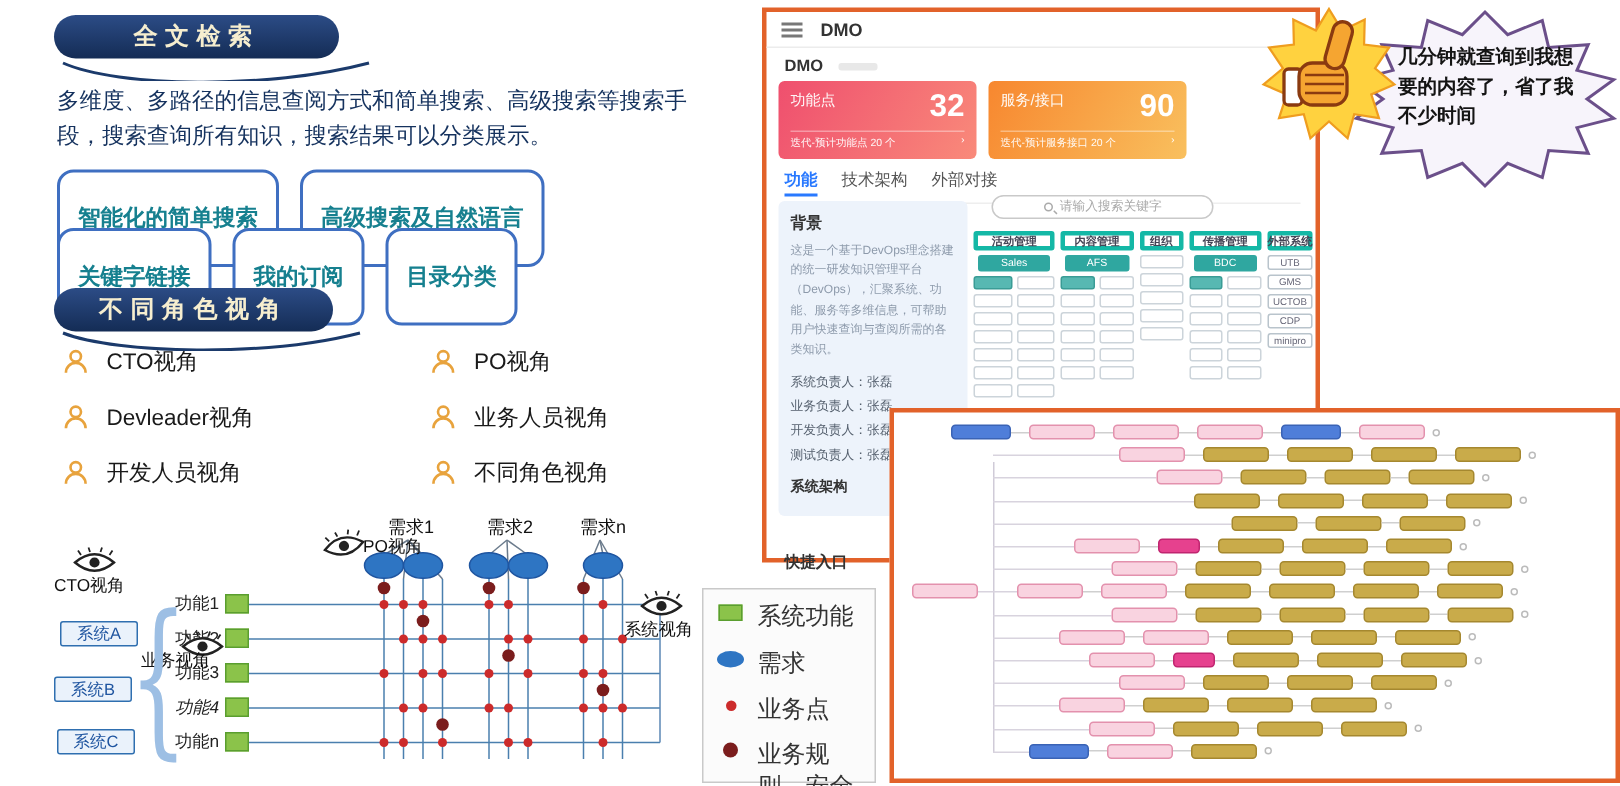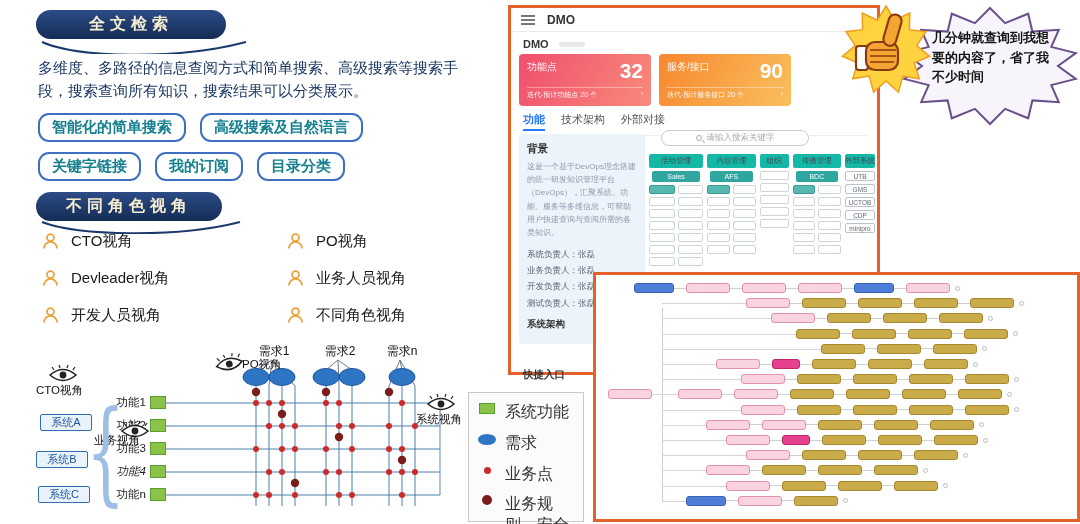--- a/index.html
+++ b/index.html
@@ -12,21 +12,21 @@
           background:linear-gradient(180deg,#2c4c86,#142c55);color:#f6eecf;
           display:flex;align-items:center;justify-content:center;
           font-size:16px;font-weight:bold;letter-spacing:5px}
   #banner1{left:36px;top:10px;width:190px}
   #banner2{left:36px;top:192px;width:186px}
   .swoosh{position:absolute;z-index:1}
   #intro{position:absolute;left:38px;top:56px;width:428px;font-size:15px;color:#15325e;line-height:1.55}
   .chip-row{position:absolute;display:flex;gap:14px}
   #chips-row1{left:38px;top:113px}
   #chips-row2{left:38px;top:152px}
-  .chip{border:2px solid #3f6fc1;border-radius:11px;padding:3px 12px;color:#16808f;
+  .chip{border:2px solid #3f6fc1;border-radius:11px;padding:21px 12px;color:#16808f;
         font-size:15px;background:#fff;font-weight:bold;white-space:nowrap}
   #roles{position:absolute;left:40px;top:228px;display:grid;grid-template-columns:245px auto;row-gap:11px}
   .role{display:flex;align-items:center;gap:10px;height:26px}
   .role-ic{display:flex}
   .role-label{font-size:15px;color:#1a1a1a}
 
   
   #diagram-svg{position:absolute;left:100px;top:346px}
   #fn-layer{position:absolute;left:0;top:0;width:1080px;height:524px;pointer-events:none}
   .fn-label{position:absolute;left:102px;width:44px;text-align:right;font-size:11.5px;color:#222}
@@ -83,22 +83,22 @@
   .ap-quick{position:absolute;left:12px;top:360px;font-size:10.5px;font-weight:bold;color:#333}
   .ap-search{position:absolute;left:150px;top:122px;width:148px;height:16px;border:1px solid #c9c9c9;
              border-radius:9px;display:flex;align-items:center;justify-content:center;gap:5px;
              font-size:8.5px;color:#aaa;background:#fff}
   .s-ic{width:6px;height:6px;border:1.2px solid #aaa;border-radius:50%;position:relative}
   .s-ic::after{content:"";position:absolute;left:5px;top:5px;width:3px;height:1.2px;background:#aaa;transform:rotate(45deg)}
   #board{position:absolute;left:138px;top:146px;display:flex;gap:4px;width:226px}
   .bcol{display:flex;flex-direction:column;gap:3px}
   .bcol:nth-child(1){width:56px}.bcol:nth-child(2){width:50px}.bcol:nth-child(3){width:30px}
   .bcol:nth-child(4){width:50px}.bcol:nth-child(5){width:30px}
-  .bhead{height:13px;border:7px solid #14b8a6;background:#fff;border-radius:2px;font-size:7.5px;
-         font-weight:normal;color:#445;display:flex;align-items:center;justify-content:center;white-space:nowrap}
+  .bhead{height:13px;border:3px solid #14b8a6;background:#fff;border-radius:2px;font-size:7.5px;
+         font-weight:bold;color:#445;display:flex;align-items:center;justify-content:center;white-space:nowrap}
   .bgroup{height:11px;background:#2fa7a0;color:#fff;font-size:7px;border-radius:2px;
           display:flex;align-items:center;justify-content:center;margin:0 6%}
   .bgrid{display:grid;gap:3px}
   .bgrid.g2{grid-template-columns:1fr 1fr}
   .bgrid.g1{grid-template-columns:1fr}
   .bchip{height:9px;border:1px solid #ccd4da;border-radius:2px;background:#fff}
   .bchip.teal{background:#57b8b2;border-color:#3a9c96}
   .btag{height:10px;border:1px solid #b9c4cc;border-radius:2px;background:#fff;font-size:6.5px;
         color:#667;display:flex;align-items:center;justify-content:center}
 

